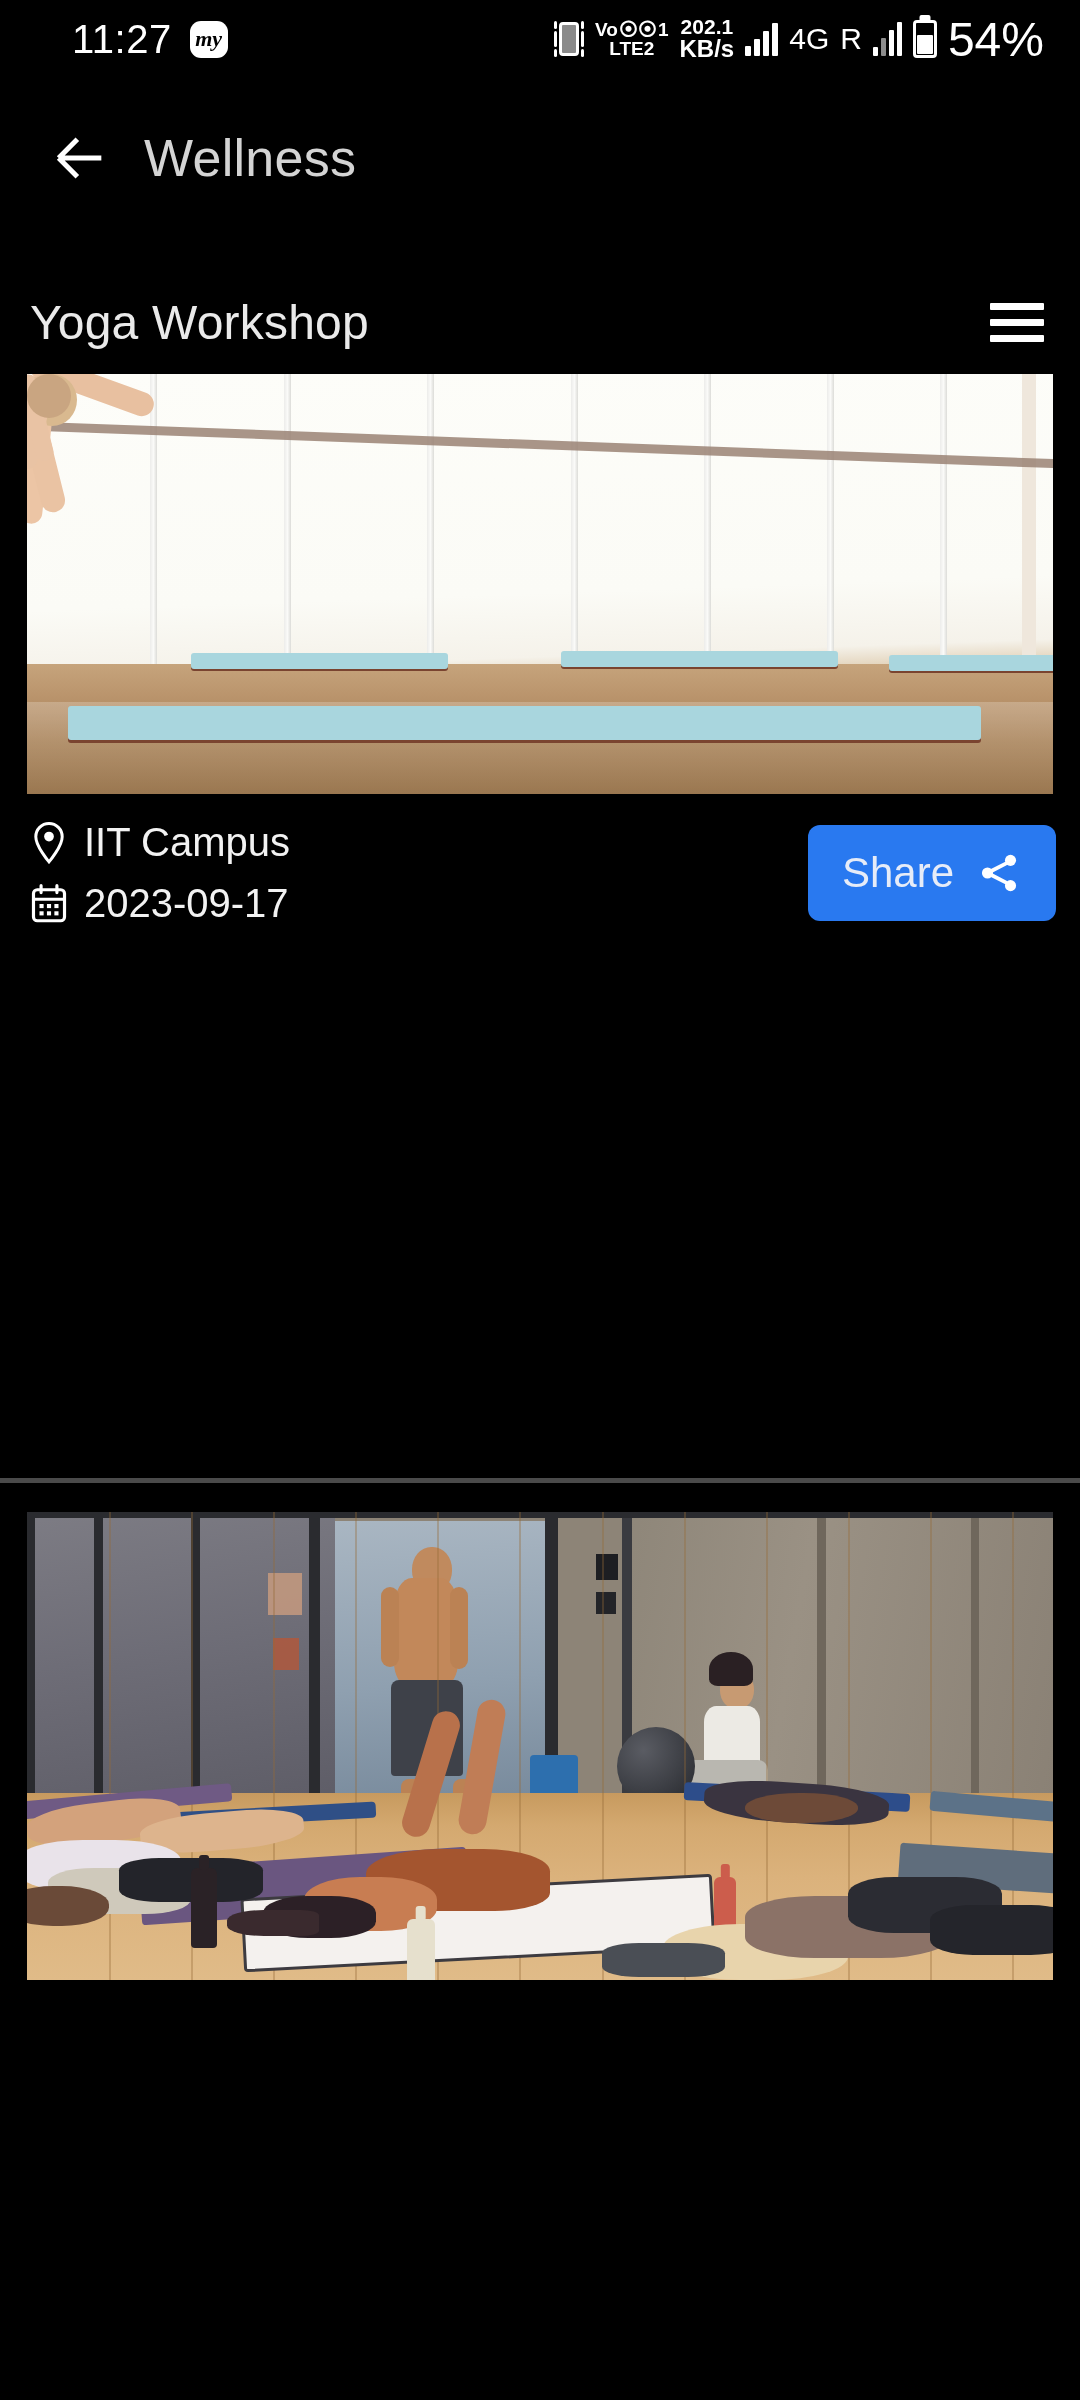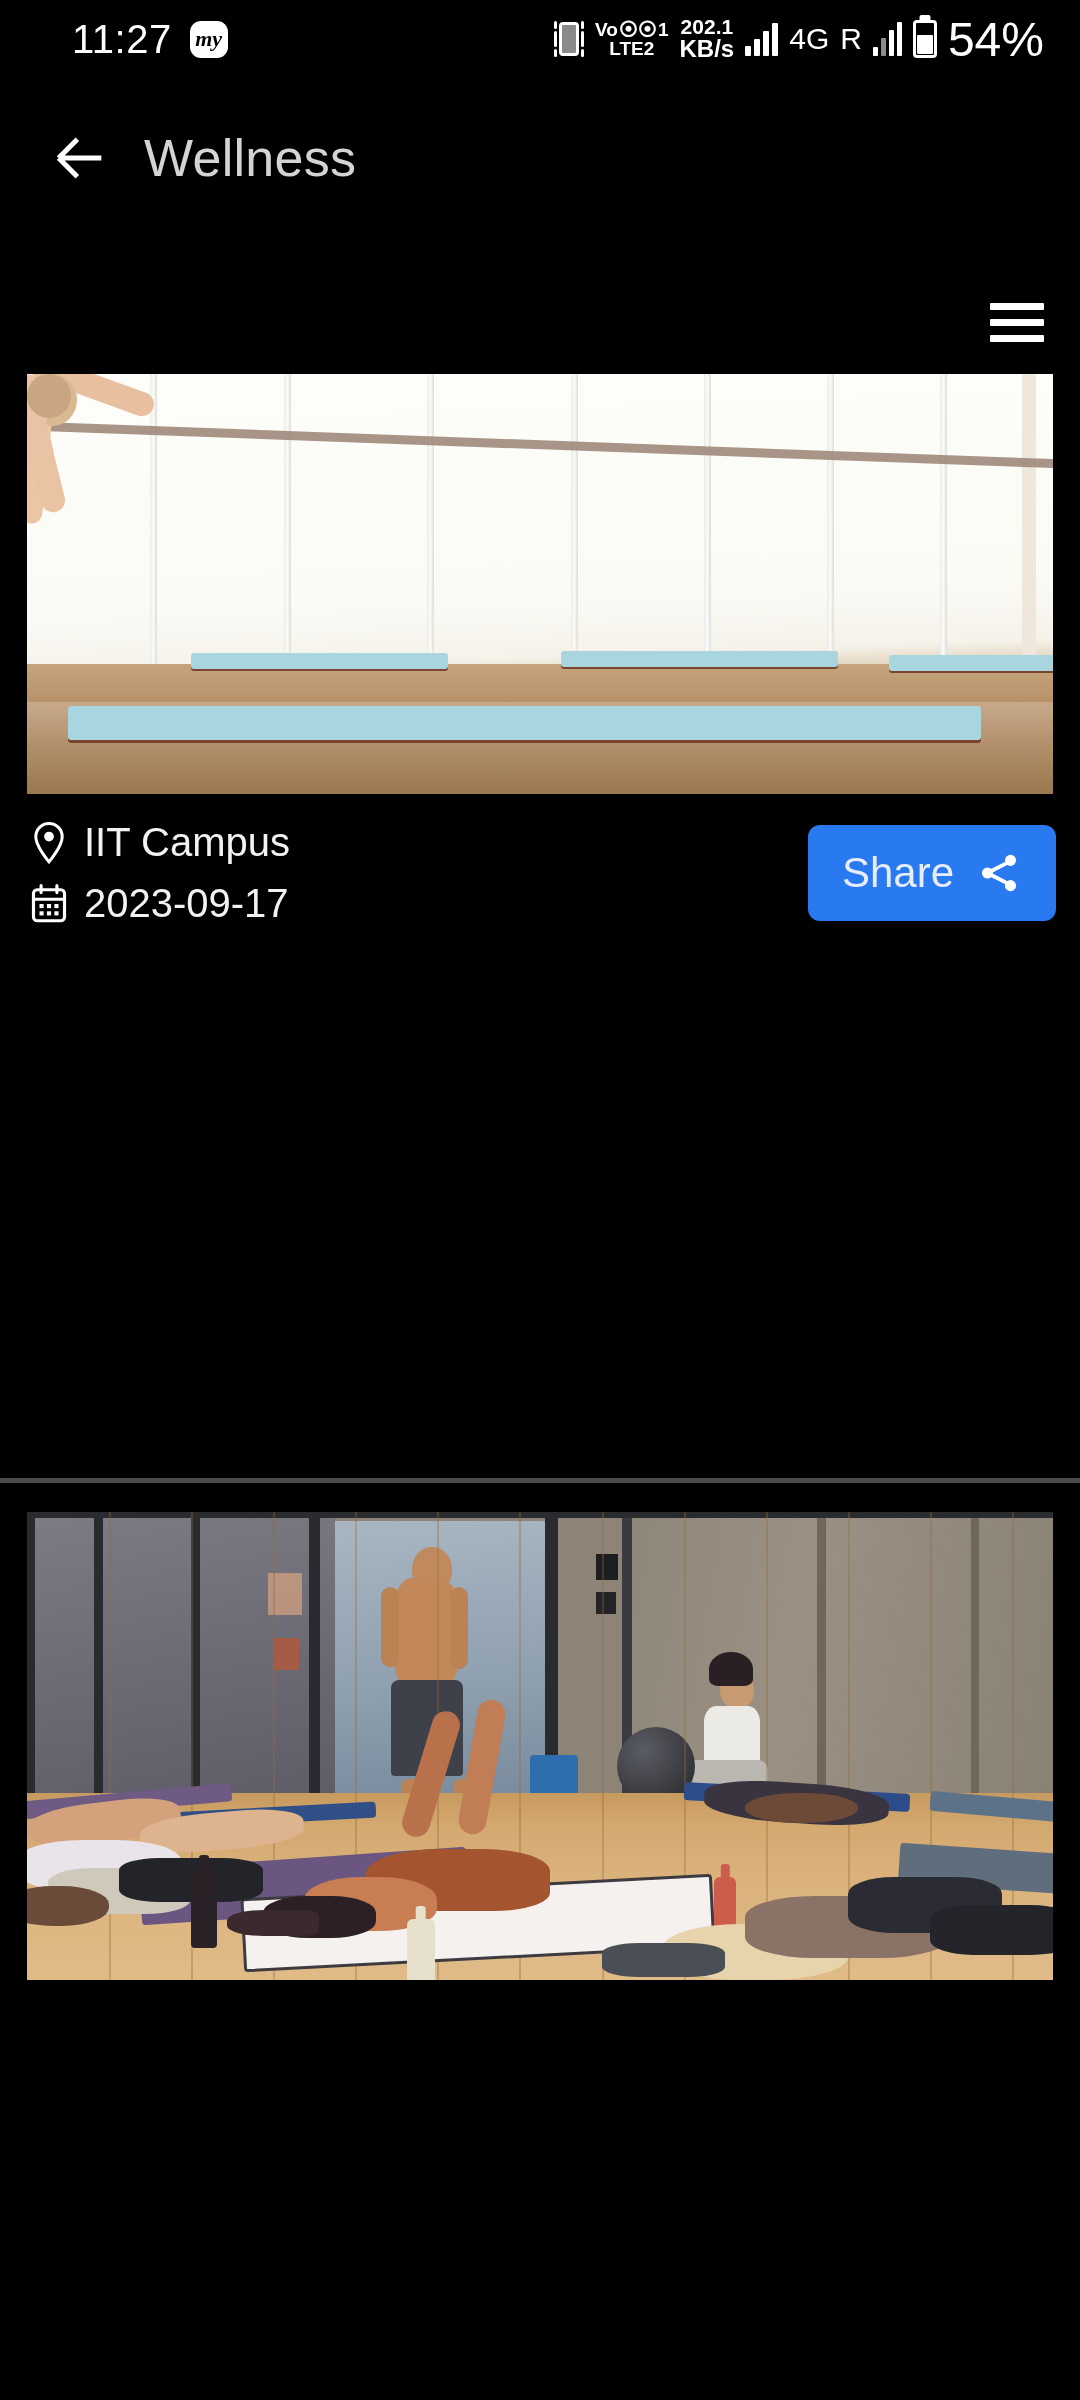--- a/index.html
+++ b/index.html
@@ -193,20 +193,21 @@
       <svg width="64" height="64" viewBox="0 0 24 24">
         <path d="M20 12H4M4 12l7-7M4 12l7 7" fill="none" stroke="#ffffff" stroke-width="1.9" stroke-linecap="butt" stroke-linejoin="miter"></path>
       </svg>
     </div>
     <div class="app-title">Wellness</div>
   </div>
 
   <div class="card" style="top:270px">
 
     <div class="card-head">
+      <div class="card-title">Yoga Workshop</div>
       <div class="hamburger">
           <i></i>
           <i></i>
           <i></i>
         </div>
     </div>
 
     <div class="photo photo-1">
       <div class="p1-bg"></div>
 

